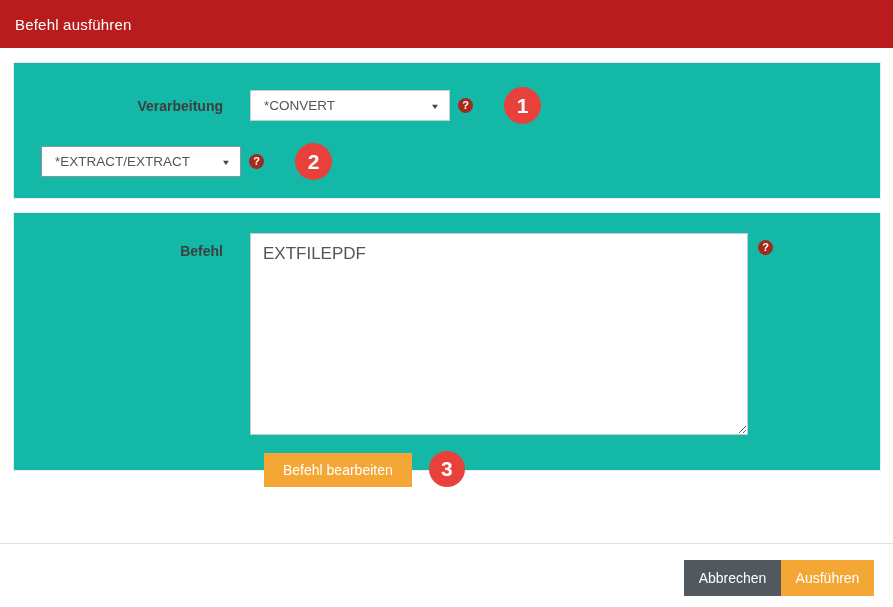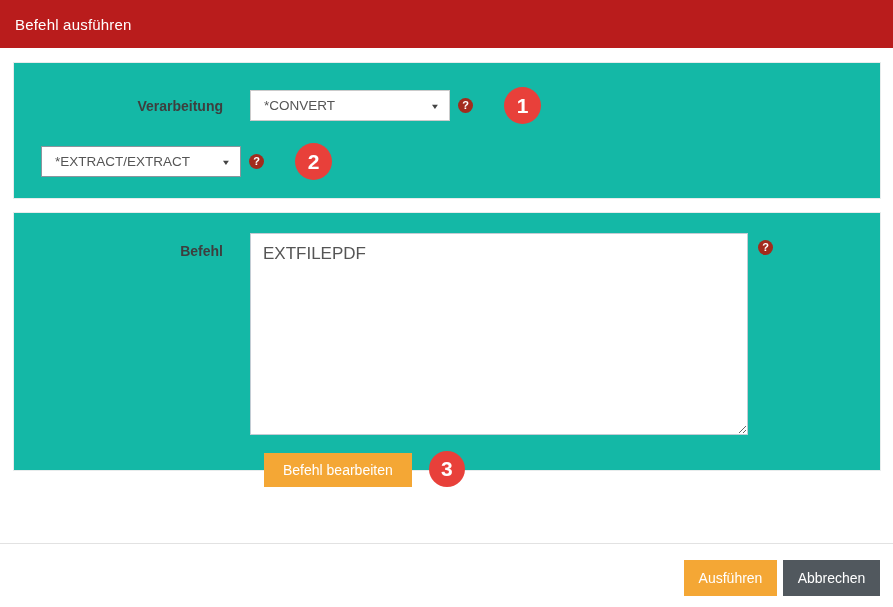--- a/index.html
+++ b/index.html
@@ -203,15 +203,15 @@
   </div>
 
   <div class="edit-button-row">
     <button class="btn btn-orange edit-button">Befehl bearbeiten</button>
     <span class="step-badge">3</span>
   </div>
 
 </div>
 
 <div class="dialog-footer">
+  <button class="btn btn-gray footer-btn cancel-button">Abbrechen</button>
   <button class="btn btn-orange footer-btn execute-button">Ausführen</button>
-  <button class="btn btn-gray footer-btn cancel-button">Abbrechen</button>
 </div>
 
 </body></html>

